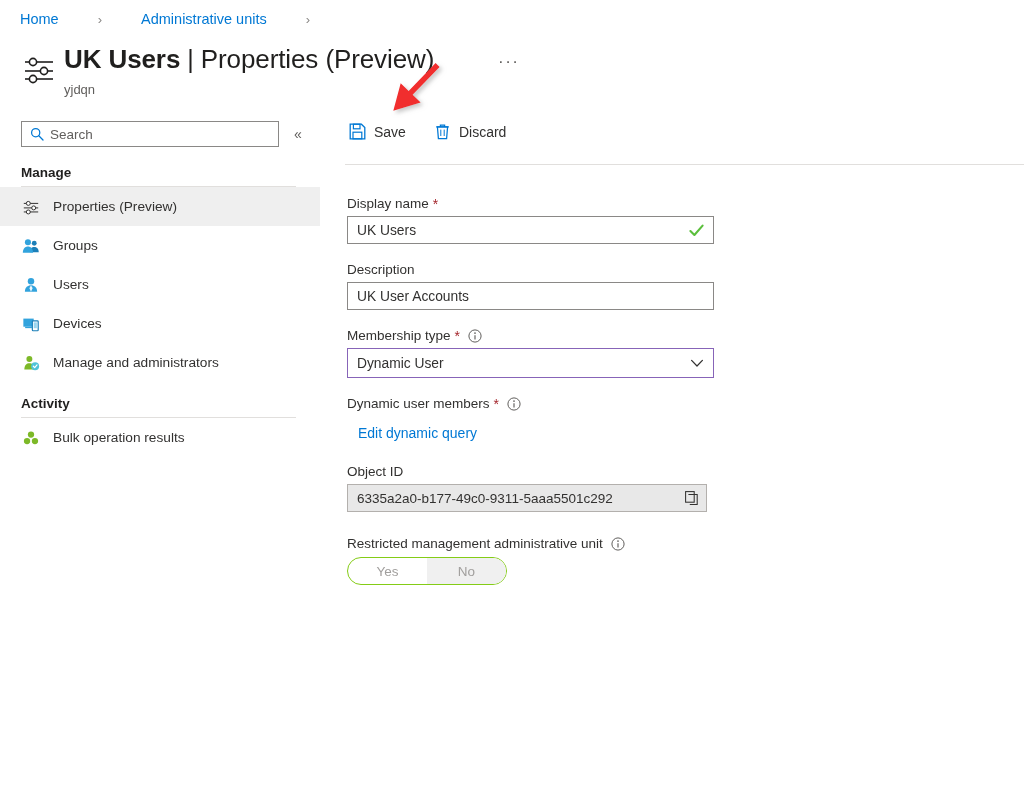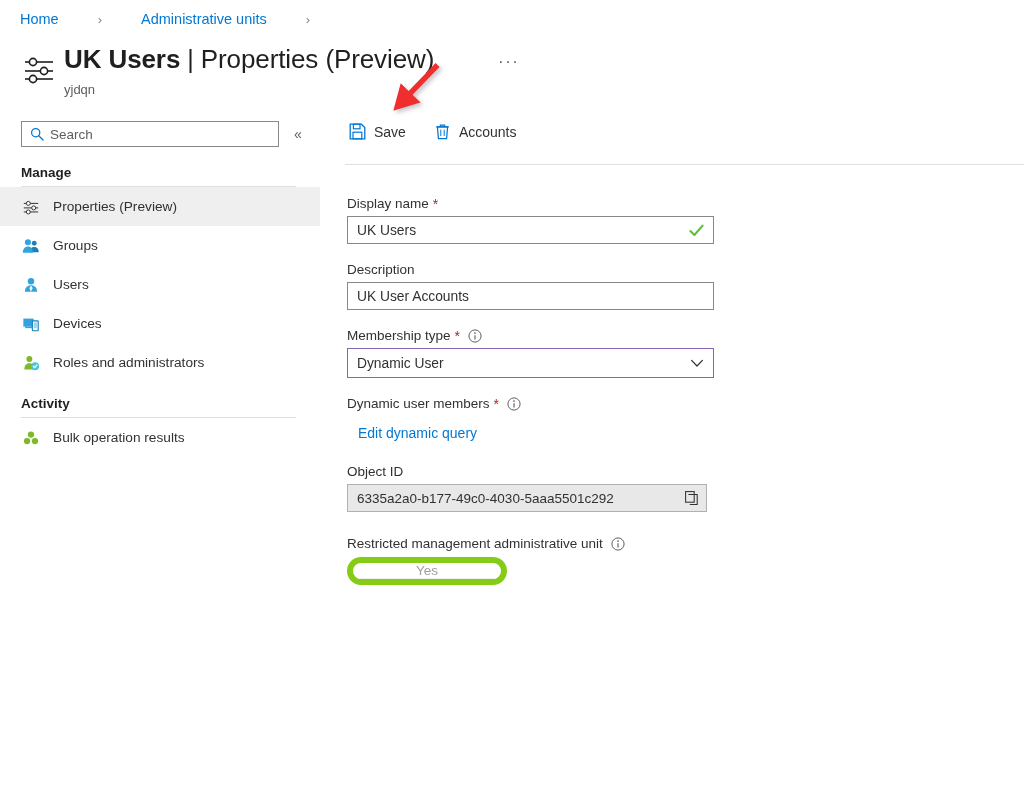--- a/index.html
+++ b/index.html
@@ -246,26 +246,25 @@
     align-items: center;
     padding: 0 6px 0 9px;
     font-size: 13.5px;
     color: #323130;
   }
   .readonly-input .val { flex: 1; }
   .copy-icon { width: 16px; height: 16px; flex: none; cursor: pointer; }
 
   .toggle {
     width: 160px; height: 28px;
-    border: 6px solid #84cc16;
+    border: 1px solid #84cc16;
     border-radius: 14px;
     display: flex;
     overflow: hidden;
     margin-top: 6px;
-    flex-direction: column;
   }
   .toggle-opt {
     flex: 1;
     display: flex; align-items: center; justify-content: center;
     font-size: 13.5px;
     color: #a19f9d;
     cursor: pointer;
   }
   .toggle-opt.active { background: #f0f0f0; }
 
@@ -379,21 +378,21 @@
 
     <div class="nav-item">
       <span class="nav-icon">
         <svg viewBox="0 0 20 20" width="18" height="18">
           <circle cx="8.2" cy="5.6" r="3.3" fill="#7DB928"></circle>
           <path d="M2.6 17.2 C2.6 12.6 5.2 10.4 8.2 10.4 C11.2 10.4 13.8 12.6 13.8 17.2 Z" fill="#7DB928"></path>
           <circle cx="14.6" cy="13.6" r="4.4" fill="#4FC3D9"></circle>
           <path d="M12.6 13.6 l1.5 1.6 l2.6 -3.1" stroke="#ffffff" stroke-width="1.3" fill="none" stroke-linecap="round" stroke-linejoin="round"></path>
         </svg>
       </span>
-      <span>Roles and administrators</span>
+      <span>Manage and administrators</span>
     </div>
 
     <div class="nav-spacer"></div>
 
     <div class="nav-group-label">Activity</div>
     <div class="nav-divider"></div>
 
     <div class="nav-item">
       <span class="nav-icon">
         <svg viewBox="0 0 20 20" width="18" height="18">
@@ -421,21 +420,21 @@
     <button class="cmd-btn">
       <span class="cmd-icon">
         <svg viewBox="0 0 17 17" width="17" height="17">
           <path d="M3.4 3.9 H13.6 L12.6 15.6 H4.4 Z" fill="none" stroke="#0078d4" stroke-width="1.25"></path>
           <line x1="2.2" y1="3.9" x2="14.8" y2="3.9" stroke="#0078d4" stroke-width="1.3"></line>
           <path d="M6.4 3.9 V2.2 H10.6 V3.9" fill="none" stroke="#0078d4" stroke-width="1.25"></path>
           <line x1="6.8" y1="6.6" x2="6.8" y2="13" stroke="#0078d4" stroke-width="1"></line>
           <line x1="10.2" y1="6.6" x2="10.2" y2="13" stroke="#0078d4" stroke-width="1"></line>
         </svg>
       </span>
-      <span>Accounts</span>
+      <span>Discard</span>
     </button>
   </div>
   <div class="cmd-divider"></div>
 
   <div class="form">
 
     <div class="field">
       <div class="field-label">
         <span>Display name</span>
         <span class="req-star">*</span>
@@ -494,21 +493,21 @@
         </span>
       </div>
       <span class="sub-link">Edit dynamic query</span>
     </div>
 
     <div class="field" style="margin-top:22px;">
       <div class="field-label">
         <span>Object ID</span>
       </div>
       <div class="readonly-input">
-        <span class="val">6335a2a0-b177-49c0-4030-5aaa5501c292</span>
+        <span class="val">6335a2a0-b177-49c0-9311-5aaa5501c292</span>
         <span class="copy-icon">
           <svg viewBox="0 0 16 16" width="16" height="16">
             <rect x="1.6" y="1.6" width="8.6" height="10.6" fill="none" stroke="#323130" stroke-width="1.05"></rect>
             <path d="M4.4 4.4 H13.2 V14.4 H5.8" fill="none" stroke="#323130" stroke-width="1.05"></path>
           </svg>
         </span>
       </div>
     </div>
 
     <div class="field" style="margin-top:24px;">

